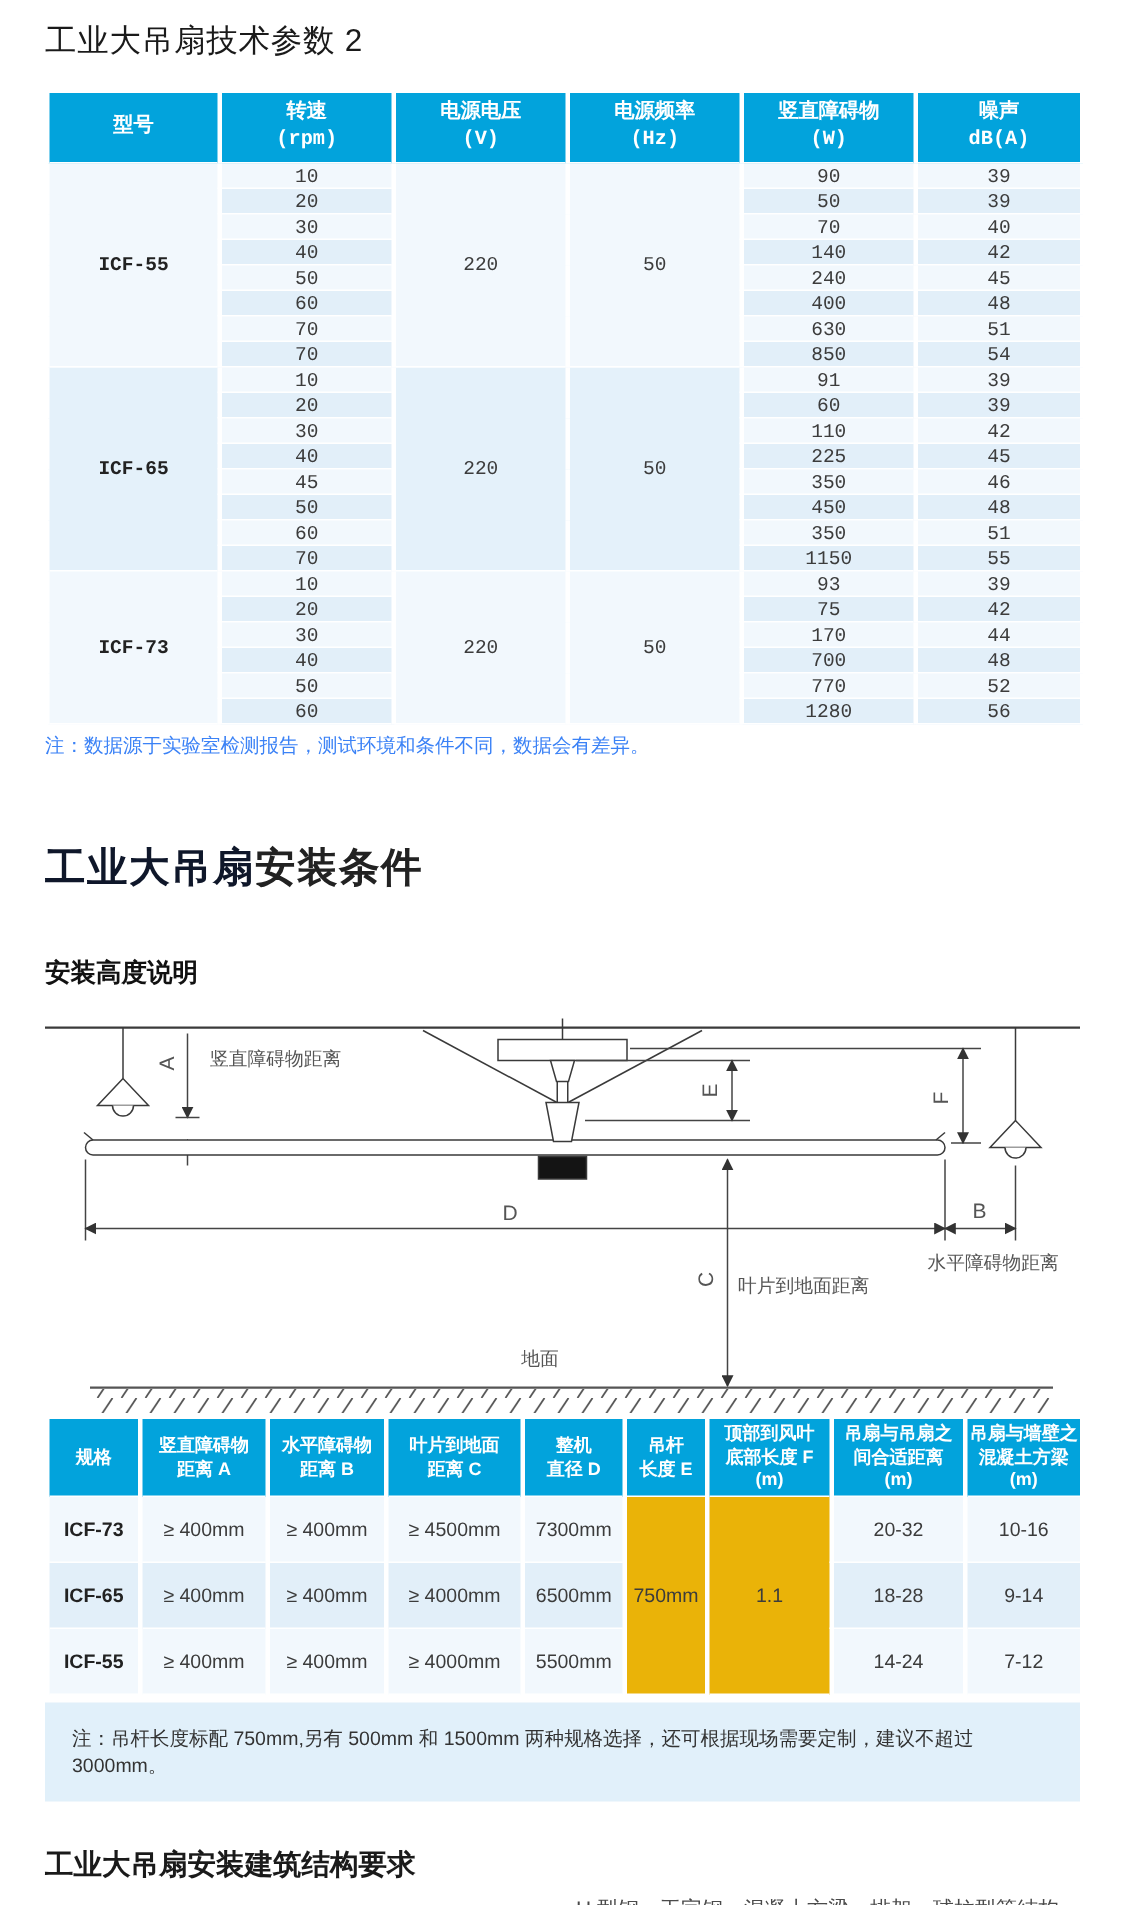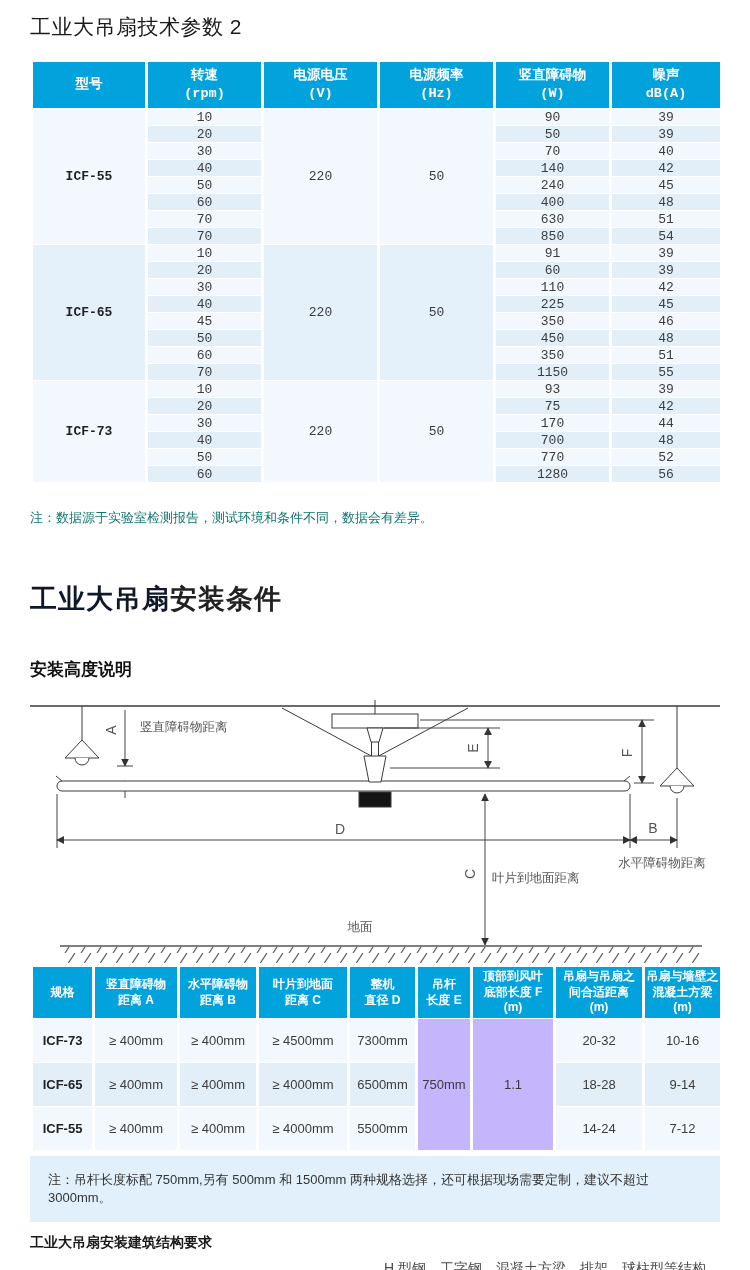--- a/index.html
+++ b/index.html
@@ -6,26 +6,26 @@
   html,body { background:#ffffff; }
   body {
     width:750px; height:1270px;
     font-family:"Liberation Sans","DejaVu Sans",sans-serif;
     color:#333; overflow:hidden;
   }
   .page { padding:0 30px; }
 
   
   .title1 { margin-top:13px; font-size:21px; font-weight:normal; color:#1a1a1a; letter-spacing:.5px; }
-  .note1  { margin-top:26px; font-size:13px; color:#0f766e; }
+  .note1  { margin-top:5px; font-size:13px; color:#3b82f6; }
   .h2     { margin-top:54px; font-size:27px; font-weight:bold; color:#222; letter-spacing:1px; }
   .h2 .blue { color:#0f172a; }
   .h3     { margin-top:41px; font-size:17px; font-weight:bold; color:#111; }
   .notebox{ margin-top:5px; background:#e1f0fa; padding:15px 18px; font-size:13px; color:#333; }
-  .h4     { margin-top:12px; font-size:14px; font-weight:bold; color:#1a1a1a; }
+  .h4     { margin-top:29px; font-size:19px; font-weight:bold; color:#1a1a1a; }
   .body3  { margin-top:8px; font-size:14px; color:#4a4a4a;text-align:right; }
 
   
   table { border-collapse:collapse; table-layout:fixed; width:690px; }
   th,td { border:1px solid #fff; border-left-width:3px; border-right-width:3px;
           text-align:center; vertical-align:middle; }
   th { background:#02a3dc; color:#fff; font-weight:bold; white-space:pre-line; }
 
   .t1 { margin-top:20px;font-family:Liberation Mono, monospace; }
   .t1 th { height:47px; font-size:13.5px; line-height:1.3; }
@@ -35,21 +35,21 @@
   .t1 tbody tr:nth-child(even) td:not(.g) { background:#e2eff9; }
   .t1 tbody.gb-l td.g { background:#f2f8fd; }
   .t1 tbody.gb-d td.g { background:#e4f1fa; }
 
   .t2 { margin-top:2px; }
   .t2 th { height:52px; font-size:12px; line-height:1.3; }
   .t2 td { height:44px; font-size:13px; color:#3c3c3c; }
   .t2 td.model { font-weight:bold; color:#222; }
   .t2 tr.rl td:not(.g) { background:#f2f8fd; }
   .t2 tr.rd td:not(.g) { background:#e2eff9; }
-  .t2 td.g { background:#c4b5fd; }
+  .t2 td.g { background:#eab308; }
 
   
   .diagram { margin-top:17px; display:block; }
   .diagram text { font-family:"Liberation Sans","DejaVu Sans",sans-serif; fill:#555; }
   .dimlabel { font-size:14px; fill:#444; }
   .anno { font-size:12.5px; }
 </style>
 </head>
 <body>
 

